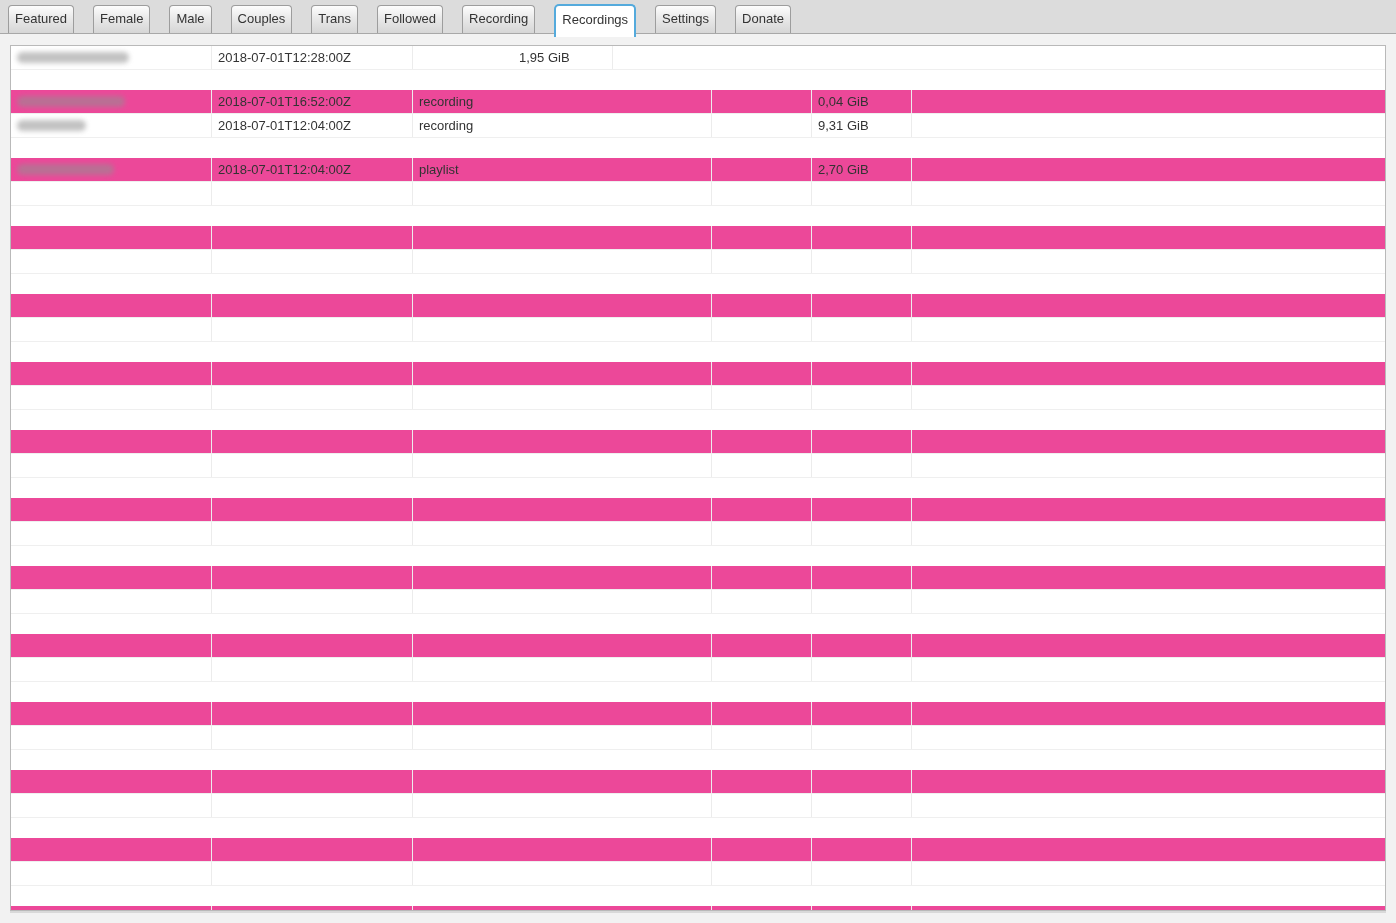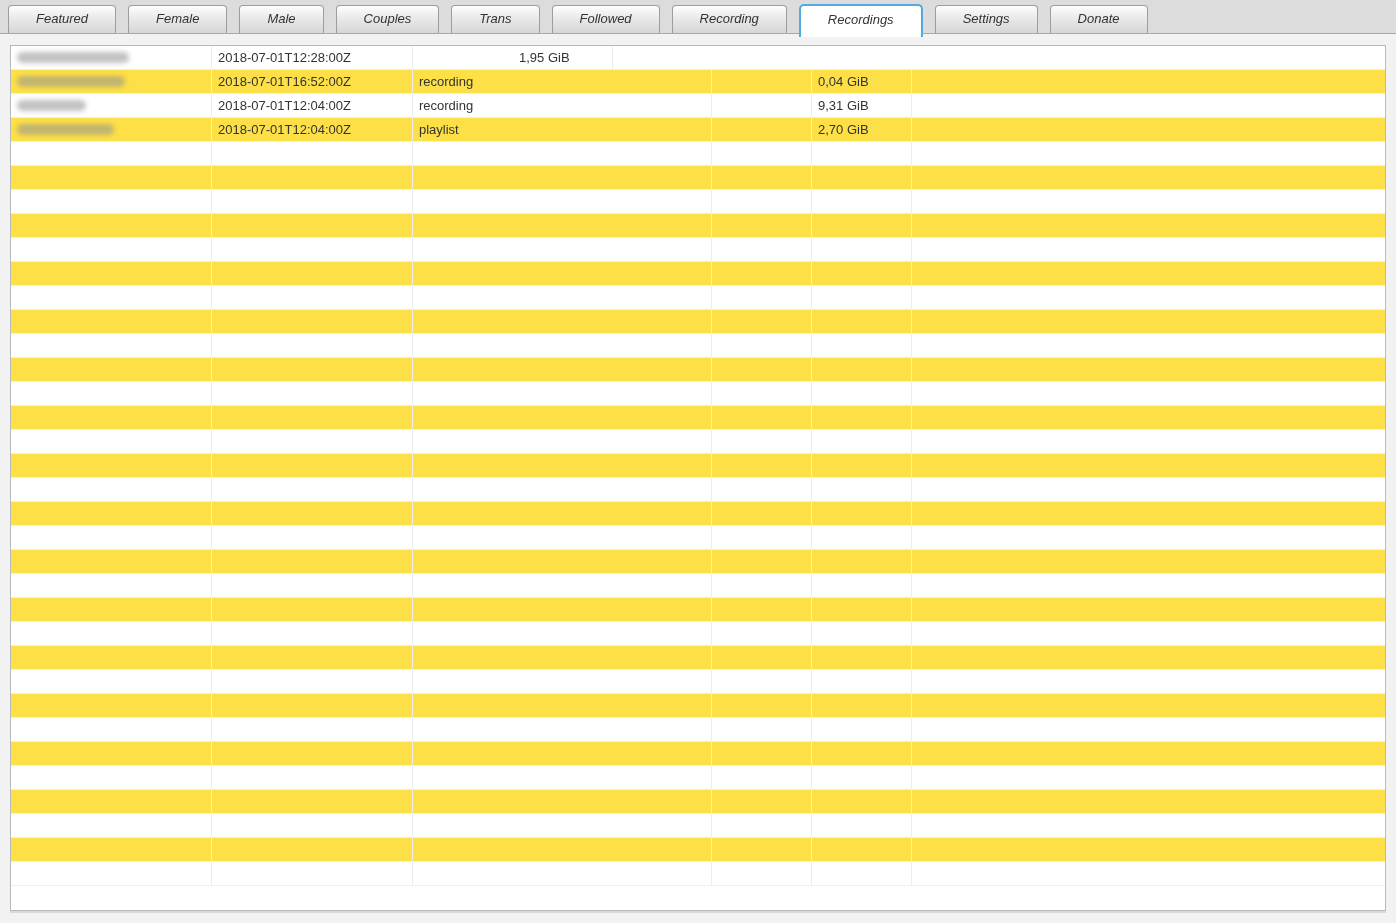--- a/index.html
+++ b/index.html
@@ -16,31 +16,30 @@
   .tabbar {
     position:absolute; top:0; left:0; right:0;
     height:34px;
     background:#dcdcdc;
     border-bottom:1px solid #a8a8a8;
     display:flex; align-items:flex-end;
     padding-left:8px;
   }
   .tab {
     height:28px; line-height:26px;
-    padding:0 27px;
-    margin-right:12px;
+    padding:0 6px;
+    margin-right:19px;
     background:linear-gradient(#fdfdfd,#e9e9e9 45%,#d6d6d6);
     border:1px solid #9d9d9d;
     border-bottom:none;
     border-radius:4px 4px 0 0;
     color:#333;
     white-space:nowrap;
     cursor:default;
     position:relative;
-    font-style:italic;
   }
   .tab.active {
     background:#ffffff;
     border:2px solid #54aadc;
     border-bottom:none;
     border-radius:5px 5px 0 0;
     height:33px; line-height:27px;
     margin-bottom:-4px;
     z-index:3;
   }
@@ -71,21 +70,21 @@
     overflow:hidden;
     cursor:default;
   }
   .th.last { flex:1 1 auto; border-right:none; box-shadow:none; }
 
   .row {
     display:flex;
     height:24px;
     border-bottom:1px solid #efefef;
   }
-  .row.alt { background:#fde047; }
+  .row.alt { background:#ec4899;margin-top:20px; }
   .cell {
     flex:0 0 auto;
     padding:0 0 0 6px;
     line-height:23px;
     border-right:1px solid #ececec;
     white-space:nowrap;
     overflow:hidden;
   }
   .cell.last { flex:1 1 auto; border-right:none; }
 

